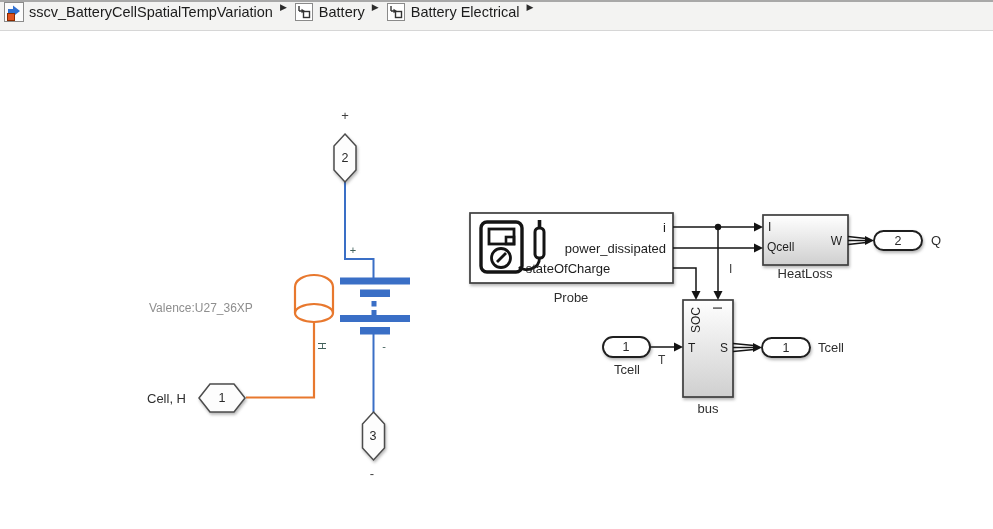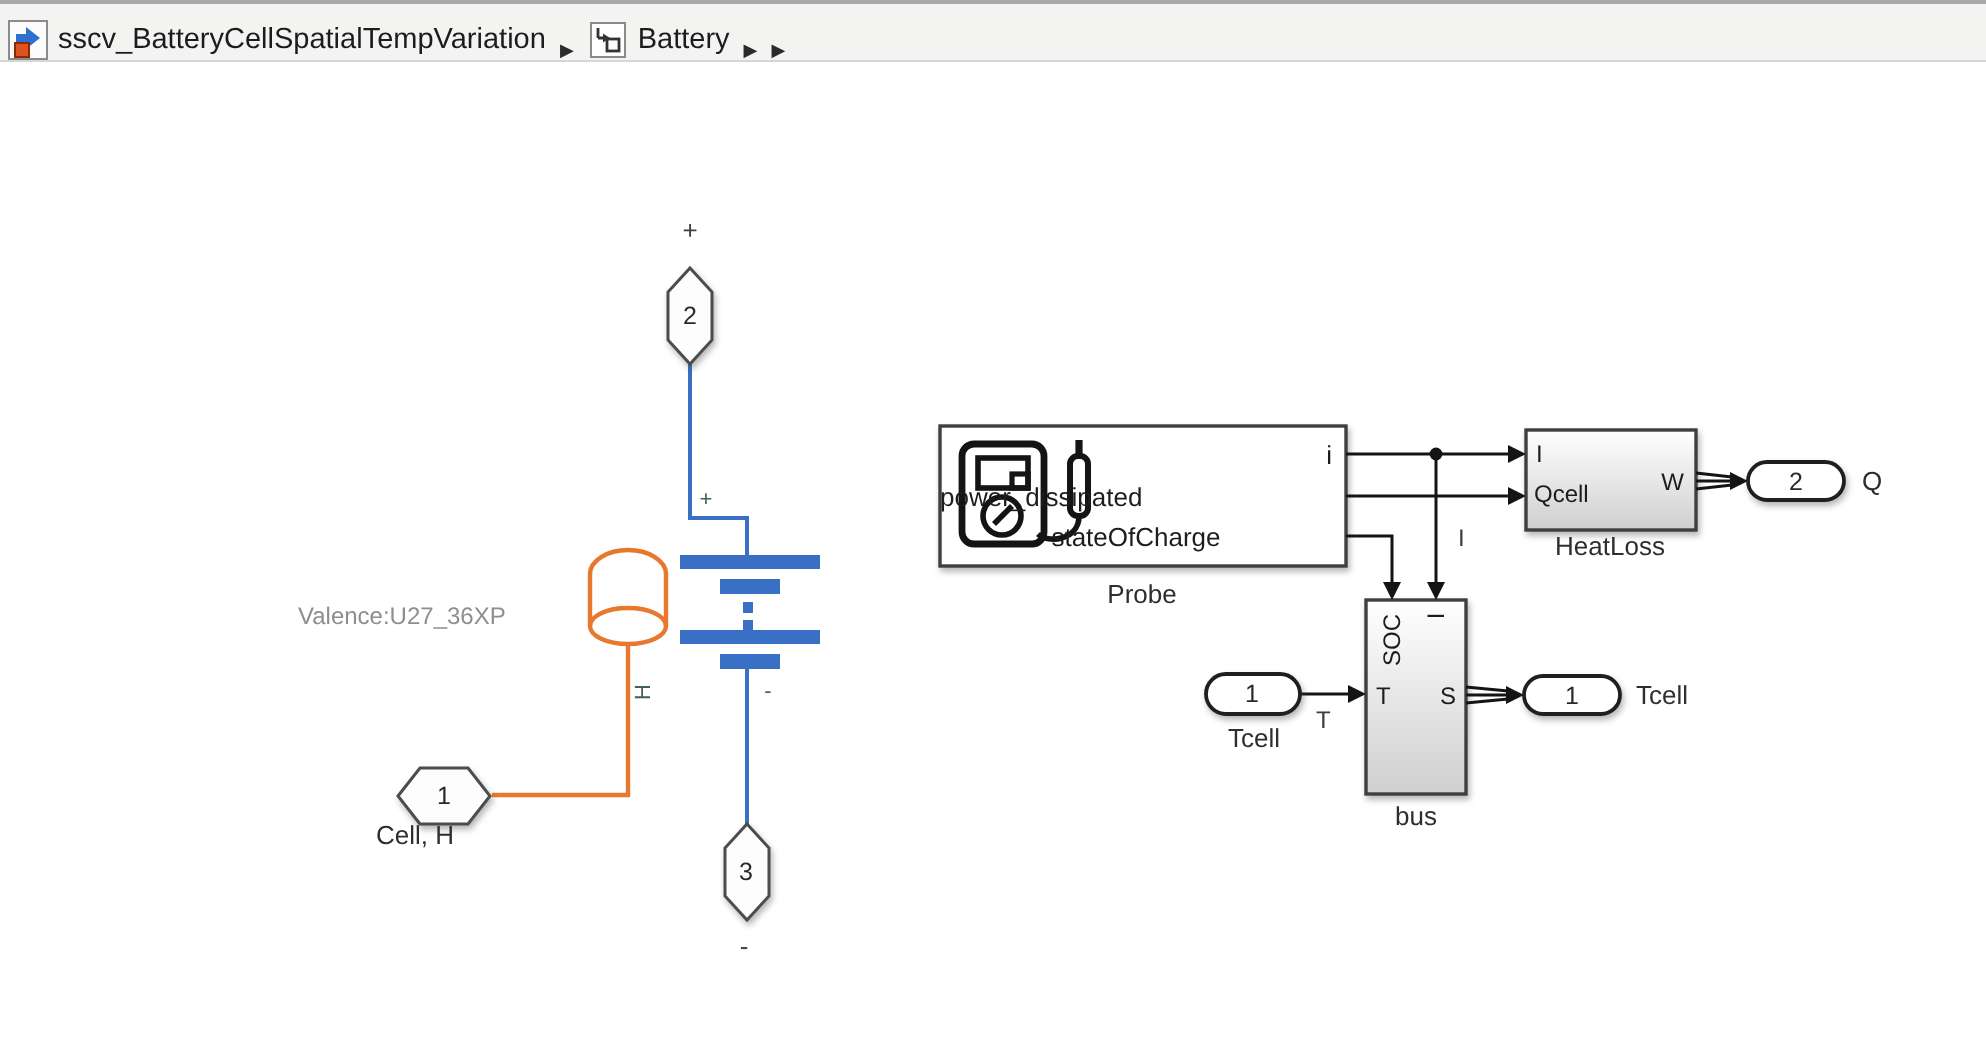--- a/index.html
+++ b/index.html
@@ -1,21 +1,21 @@
 <!DOCTYPE html>
 <html><head>
 <meta charset="utf-8">
 <style>
   html,body{margin:0;padding:0;background:#fff;}
   .screen{position:relative;width:993px;height:529px;background:#ffffff;overflow:hidden;
           font-family:"Liberation Sans",sans-serif;color:#1c1c1c;}
   
   .crumbbar{position:absolute;left:0;top:0;width:993px;height:31px;background:#f3f3f2;
             border-top:2px solid #a8a8a8;border-bottom:1px solid #d6d6d6;
-            display:flex;align-items:flex-end;padding-left:4px;box-sizing:border-box;}
+            display:flex;align-items:flex-start;padding-left:4px;box-sizing:border-box;}
   .crumb{display:flex;align-items:center;gap:5px;margin-right:7px;cursor:default;}
   .crumb-label{font-size:14.5px;color:#1c1c1c;white-space:nowrap;}
   .crumb-sep{font-size:9px;color:#2b2b2b;margin-right:7px;}
   .icon-frame{width:20px;height:20px;display:flex;align-items:center;justify-content:center;}
   
   .canvas{position:absolute;left:0;top:33px;width:993px;height:496px;background:#ffffff;}
   svg.layer{position:absolute;left:0;top:-33px;width:993px;height:529px;}
   .sh{filter:drop-shadow(1.5px 2.5px 1.5px rgba(70,70,70,.40));}
   
   .lbl{position:absolute;white-space:nowrap;}
@@ -51,20 +51,31 @@
         <svg width="18" height="18" viewBox="0 0 18 18">
           <rect x="0.5" y="0.5" width="17" height="17" fill="#ffffff" stroke="#8a8a8a"></rect>
           <rect x="8.5" y="8.5" width="6" height="6" fill="none" stroke="#333" stroke-width="1.4"></rect>
           <path d="M4,3 L4,8 M4,8 L7,8" stroke="#333" stroke-width="1.4" fill="none"></path>
           <polygon points="6.5,5.8 10,8 6.5,10.2" fill="#333"></polygon>
         </svg>
       </span>
       <span class="crumb-label">Battery</span>
     </div>
     <span class="crumb-sep">▶</span>
+    <div class="crumb">
+      <span class="icon-frame">
+        <svg width="18" height="18" viewBox="0 0 18 18">
+          <rect x="0.5" y="0.5" width="17" height="17" fill="#ffffff" stroke="#8a8a8a"></rect>
+          <rect x="8.5" y="8.5" width="6" height="6" fill="none" stroke="#333" stroke-width="1.4"></rect>
+          <path d="M4,3 L4,8 M4,8 L7,8" stroke="#333" stroke-width="1.4" fill="none"></path>
+          <polygon points="6.5,5.8 10,8 6.5,10.2" fill="#333"></polygon>
+        </svg>
+      </span>
+      <span class="crumb-label">Battery Electrical</span>
+    </div>
     <span class="crumb-sep">▶</span>
   </div>
 
   <div class="canvas">
     <svg class="layer" viewBox="0 0 993 529">
       <defs>
         <linearGradient id="blockGrad" x1="0" y1="0" x2="0" y2="1">
           <stop offset="0" stop-color="#ffffff"></stop>
           <stop offset="1" stop-color="#cfcfcf"></stop>
         </linearGradient>
@@ -144,25 +155,25 @@
     </svg>
 
     <div class="lbl ctr signlbl" style="left:345px;top:82px;">+</div>
     <div class="lbl ctr portnum" style="left:345px;top:125px;">2</div>
     <div class="lbl ctr small-sign" style="left:353px;top:217px;">+</div>
     <div class="lbl ctr small-sign" style="left:384px;top:313px;">-</div>
     <div class="lbl ctr portnum" style="left:373px;top:403px;">3</div>
     <div class="lbl ctr signlbl" style="left:372px;top:440px;">-</div>
     <div class="lbl annot" style="left:149px;top:268px;">Valence:U27_36XP</div>
     <div class="lbl rot-ccw small-sign" style="left:322px;top:313px;">H</div>
-    <div class="lbl caption" style="left:147px;top:377px;margin-left:41px;">Cell, H</div>
+    <div class="lbl caption" style="left:147px;top:358px;">Cell, H</div>
     <div class="lbl ctr portnum" style="left:222px;top:365px;">1</div>
 
     <div class="lbl blockport" style="left:470px;top:187px;width:196px;text-align:right;font-size:13px;">i</div>
-    <div class="lbl blockport" style="left:470px;top:208px;width:196px;text-align:left;font-size:13px;">power_dissipated</div>
+    <div class="lbl blockport" style="left:470px;top:208px;width:196px;text-align:right;font-size:13px;">power_dissipated</div>
     <div class="lbl blockport" style="left:470px;top:228px;width:196px;text-align:center;font-size:13px;">stateOfCharge</div>
     <div class="lbl ctr caption" style="left:571px;top:264px;">Probe</div>
 
     <div class="lbl blockport" style="left:768px;top:187px;">I</div>
     <div class="lbl blockport" style="left:767px;top:207px;">Qcell</div>
     <div class="lbl blockport" style="left:763px;top:201px;width:79px;text-align:right;">W</div>
     <div class="lbl ctr caption" style="left:805px;top:240px;">HeatLoss</div>
 
     <div class="lbl rot-ccw blockport" style="left:696px;top:287px;">SOC</div>
     <div class="lbl rot-ccw blockport" style="left:718px;top:275px;">I</div>

